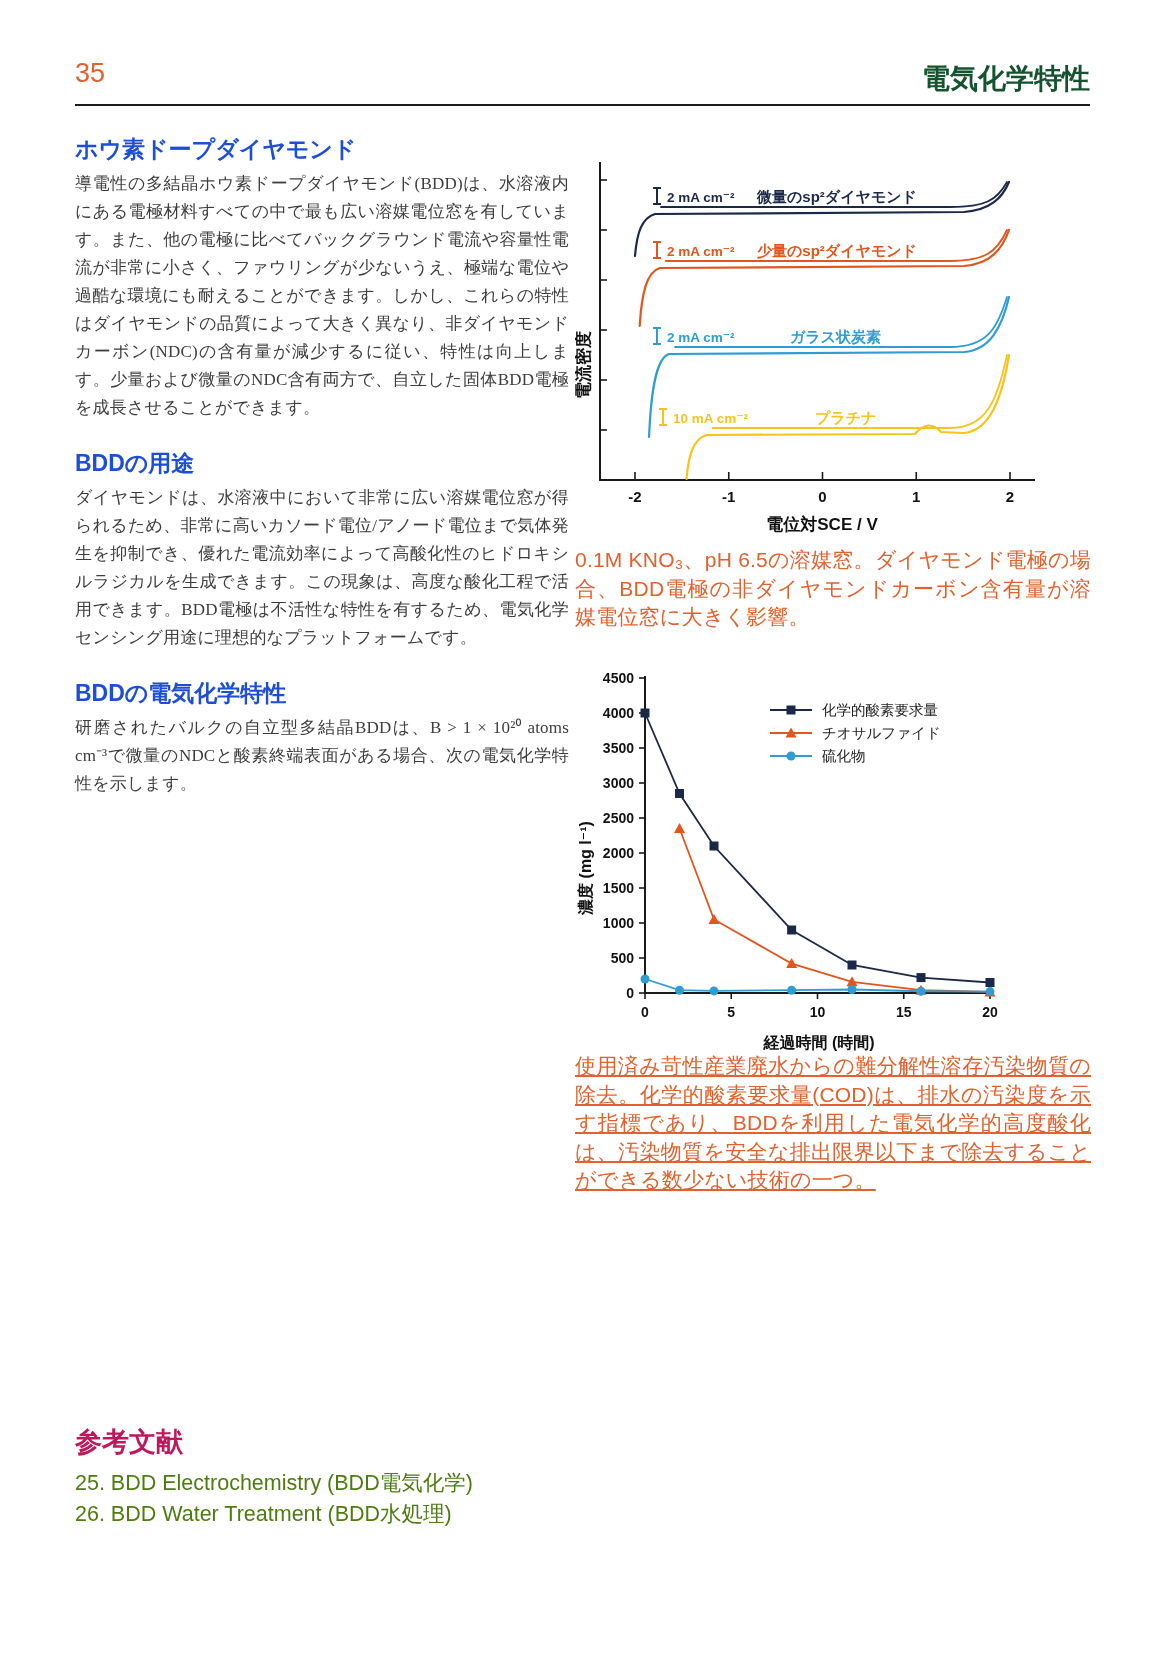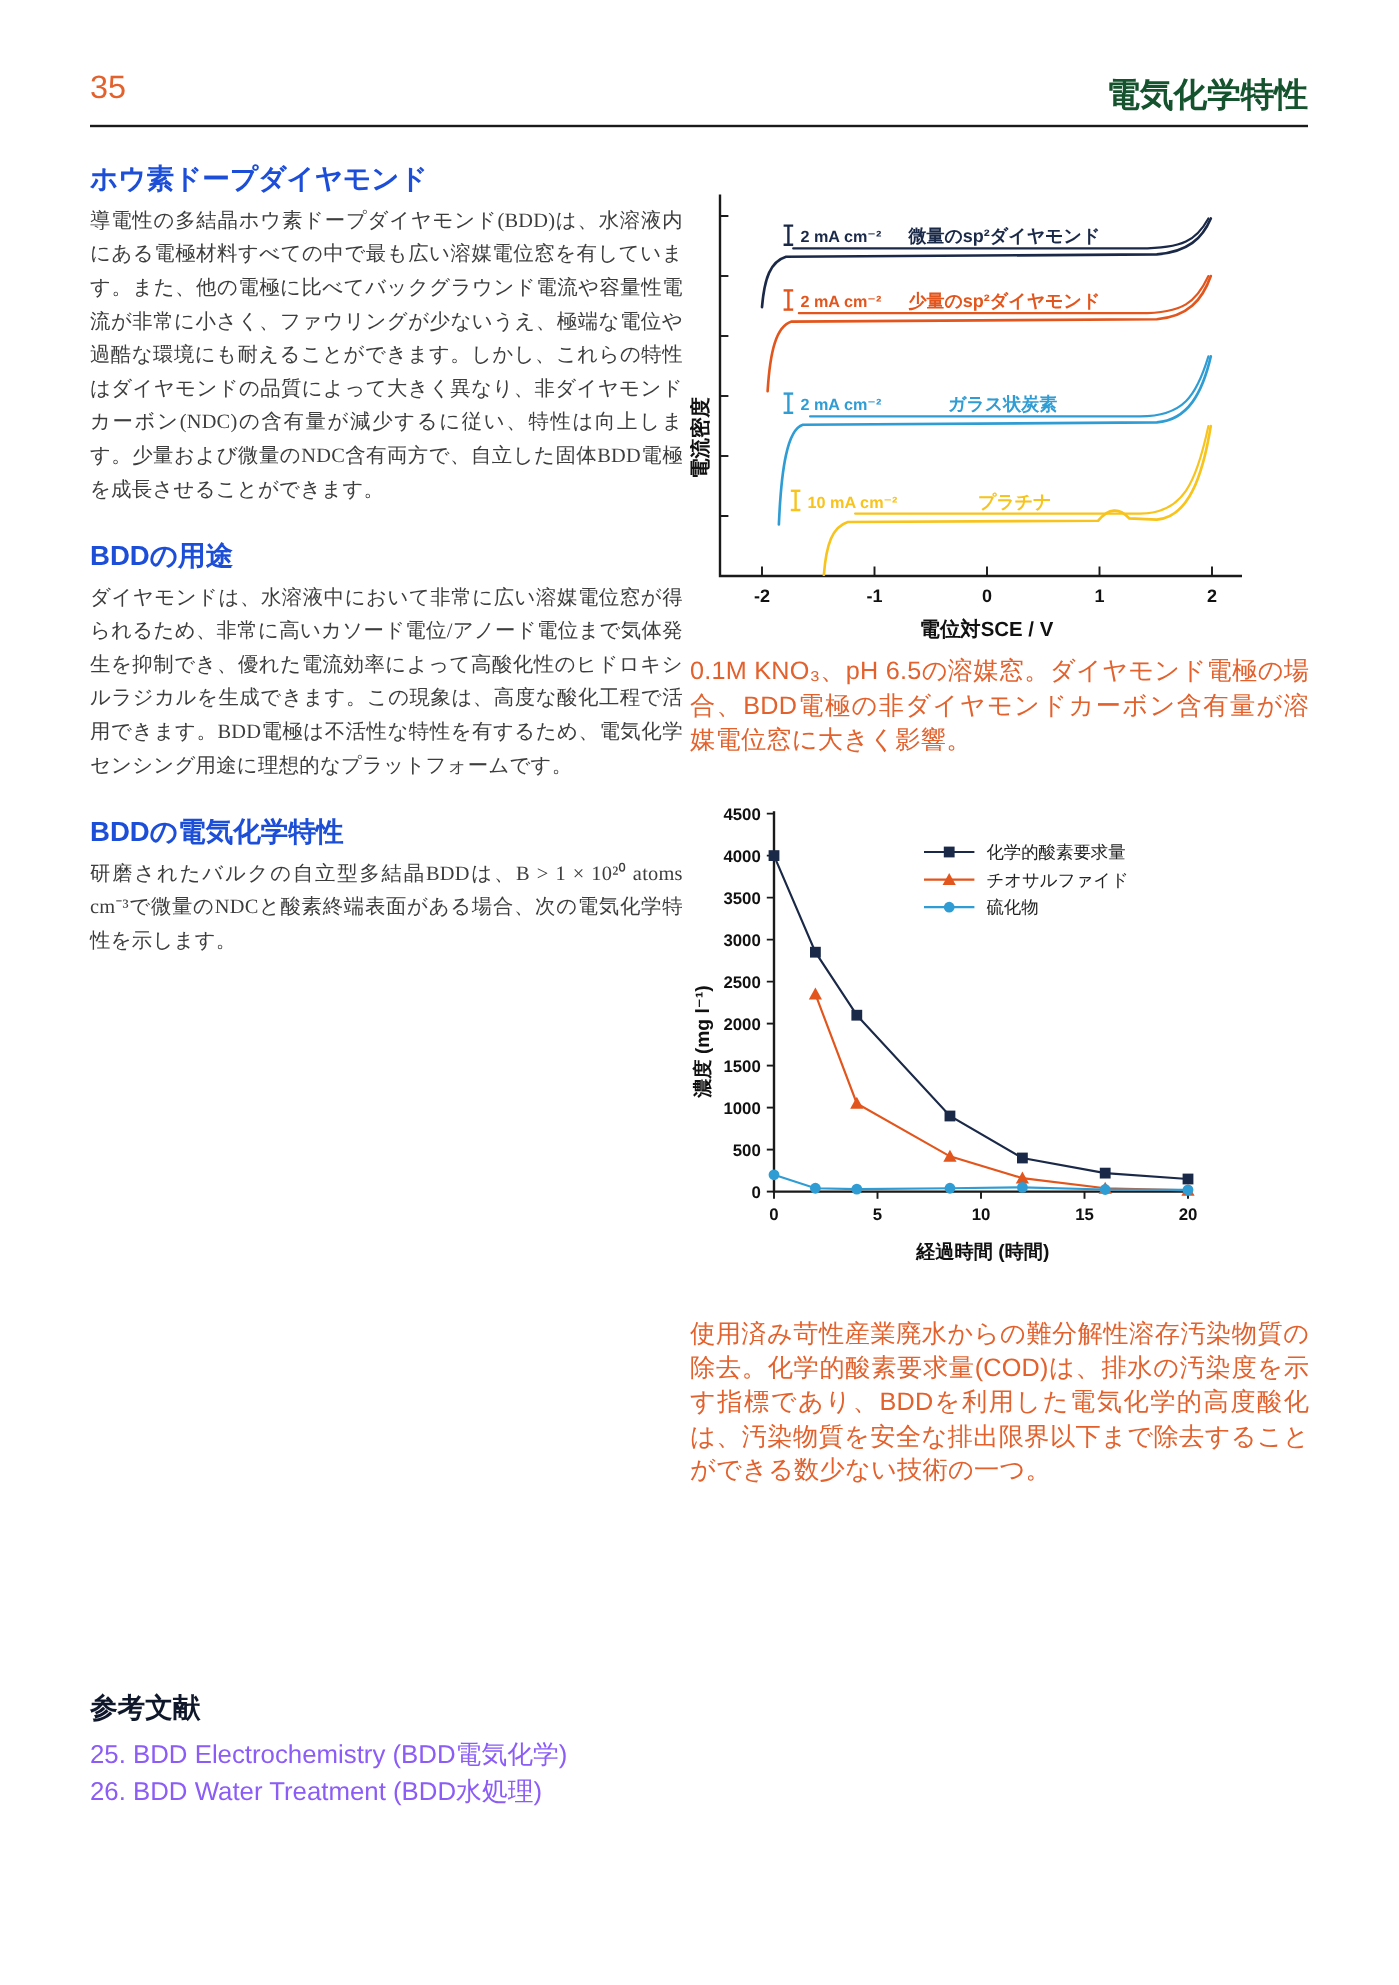--- a/index.html
+++ b/index.html
@@ -9,22 +9,22 @@
   .page-title{position:absolute;right:76px;top:60px;font-size:28px;font-weight:bold;color:#14532d;}
   .rule{position:absolute;left:75px;right:76px;top:104px;height:2px;background:#1a1a1a;}
   .left-col{position:absolute;left:75px;top:134px;width:494px;text-align:justify;}
   .left-col h2{font-size:23px;font-weight:bold;color:#1d4ed8;margin:26px 0 6px;line-height:30px;text-align:left;}
   .left-col h2.first{margin-top:0;}
   .left-col p{font-size:17px;line-height:28px;margin:0;letter-spacing:0.2px;font-family:Liberation Serif, serif;}
   ul.bullets{list-style:none;margin:18px 0 0;padding:0 0 0 34px;text-align:left;}
   .bullets li{font-size:21.5px;line-height:28px;margin:0 0 15px;color:#3d3d3d;}
   .dia{color:#e2612c;font-size:13px;margin-right:18px;display:inline-block;transform:translateY(-3px);}
   .refs{position:absolute;left:75px;top:1408px;width:494px;}
-  .refs h2{font-size:23px;color:#0f172a;margin:0 0 8px;font-weight:bold;}
-  .refs .ref-item{font-size:21.5px;line-height:31px;color:#8b5cf6;}
+  .refs h2{font-size:27px;color:#be185d;margin:16px 0 8px;font-weight:bold;}
+  .refs .ref-item{font-size:21.5px;line-height:31px;color:#4d7c0f;}
   .caption{position:absolute;width:516px;font-size:21px;line-height:28.5px;color:#e2612c;
            text-align:justify;margin:0;letter-spacing:0.2px;}
   svg.chart{position:absolute;}
   svg text{font-family:"Liberation Sans","DejaVu Sans",sans-serif;}
 </style>
 </head>
 <body>
 
 <div class="page">
 
@@ -165,15 +165,15 @@
         <text x="52" y="5" font-size="14.5" fill="#222">化学的酸素要求量</text>
         <line x1="0" y1="23" x2="42" y2="23" stroke="#e2551c" stroke-width="1.8"></line>
         <path d="M 21,17.5 L 26.5,27.5 L 15.5,27.5 Z" fill="#e2551c"></path>
         <text x="52" y="28" font-size="14.5" fill="#222">チオサルファイド</text>
         <line x1="0" y1="46" x2="42" y2="46" stroke="#2f9cd3" stroke-width="1.8"></line>
         <circle cx="21" cy="46" r="4.5" fill="#2f9cd3"></circle>
         <text x="52" y="51" font-size="14.5" fill="#222">硫化物</text>
       </g>
     </svg>
 
-  <p class="caption" style="left:575px;top:1098px;">使用済み苛性産業廃水からの難分解性溶存汚染物質の除去。化学的酸素要求量(COD)は、排水の汚染度を示す指標であり、BDDを利用した電気化学的高度酸化は、汚染物質を安全な排出限界以下まで除去することができる数少ない技術の一つ。</p>
+  <p class="caption" style="left:575px;top:1052px;text-decoration:underline;">使用済み苛性産業廃水からの難分解性溶存汚染物質の除去。化学的酸素要求量(COD)は、排水の汚染度を示す指標であり、BDDを利用した電気化学的高度酸化は、汚染物質を安全な排出限界以下まで除去することができる数少ない技術の一つ。</p>
 
 </div>
 
 </body></html>

